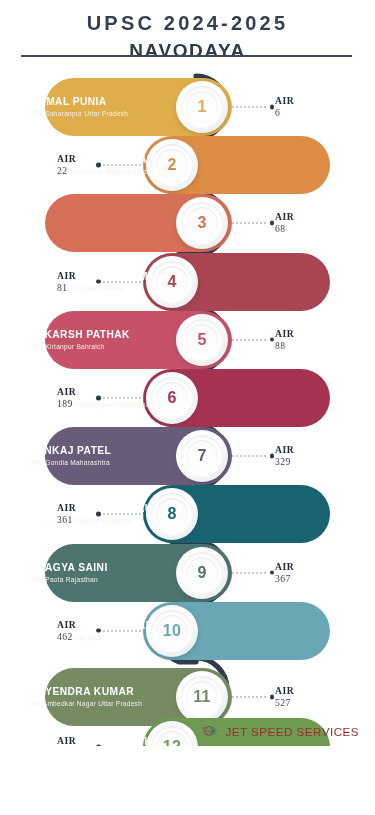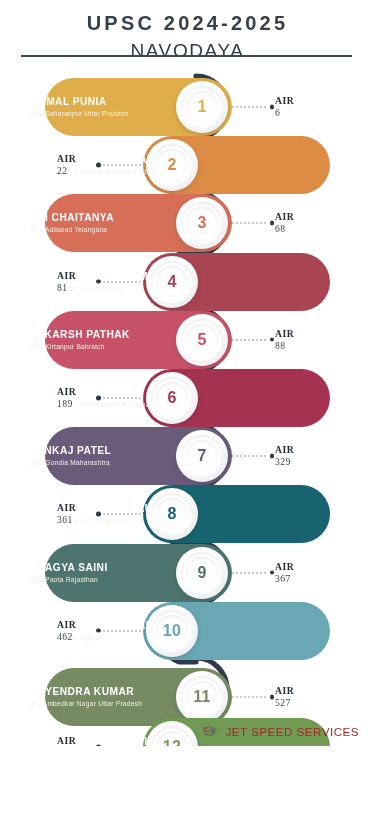--- a/index.html
+++ b/index.html
@@ -10,21 +10,21 @@
   }
   #page{position:relative;width:375px;height:746px;overflow:hidden;}
 
   
   .header{position:absolute;left:0;top:0;width:375px;text-align:center;}
   .title1{
     font-size:20px;font-weight:bold;color:#34404f;
     letter-spacing:3.2px;margin-top:12px;white-space:nowrap;
   }
   .title2{
-    font-size:19px;font-weight:normal;color:#2e3a49;
+    font-size:19px;font-weight:bold;color:#2e3a49;
     letter-spacing:1.6px;margin-top:5px;white-space:nowrap;
   }
   .divider{
     position:absolute;left:21px;top:55px;width:331px;height:2px;
     background:#3b4858;
   }
 
   
   .snake{position:absolute;left:0;top:0;width:375px;height:815px;pointer-events:none;}
 
@@ -158,24 +158,20 @@
           <div class="ln"></div>
           <div class="dot"></div>
         </div>
         <div class="air">
           <div class="lbl">AIR</div>
           <div class="val">22</div>
         </div>
       </div>
       <div class="row left" style="top: 194.4px;">
         <div class="pill" style="background:#d76f58"></div>
-        <div class="ptext">
-          <div class="pname">SAI CHAITANYA</div>
-          <div class="ploc">JNV Adilabad Telangana</div>
-        </div>
         <div class="badge">
           <span class="bnum" style="color:#d76f58">3</span>
         </div>
         <div class="conn">
           <div class="ln"></div>
           <div class="dot"></div>
         </div>
         <div class="air">
           <div class="lbl">AIR</div>
           <div class="val">68</div>

